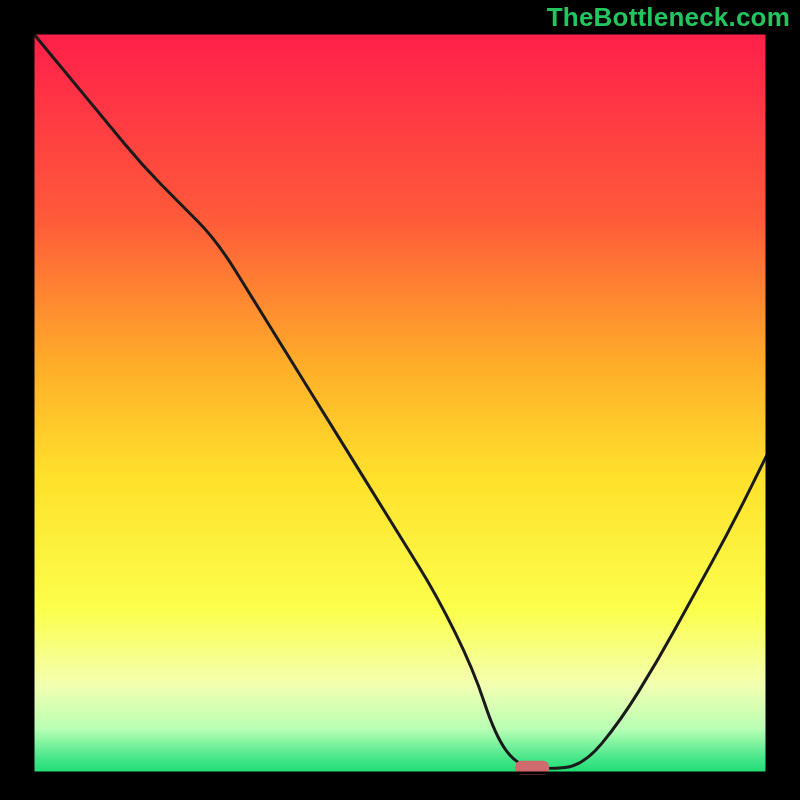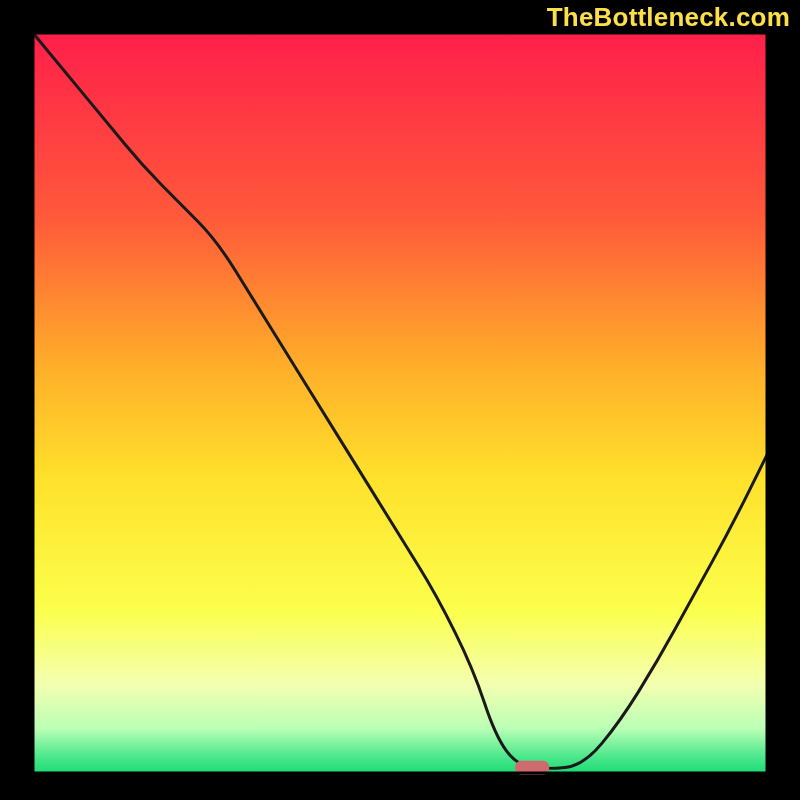--- a/index.html
+++ b/index.html
@@ -15,21 +15,21 @@
     width: 800px;
     height: 800px;
   }
   .watermark {
     position: absolute;
     top: 2px;
     right: 10px;
     font-family: Arial, Helvetica, sans-serif;
     font-size: 26px;
     font-weight: 600;
-    color: #fde047;
+    color: #22c55e;
     letter-spacing: 0.2px;
   }
   svg { display: block; }
 </style>
 </head>
 <body>
 
 <div class="stage">
   <div class="watermark">TheBottleneck.com</div>
 

